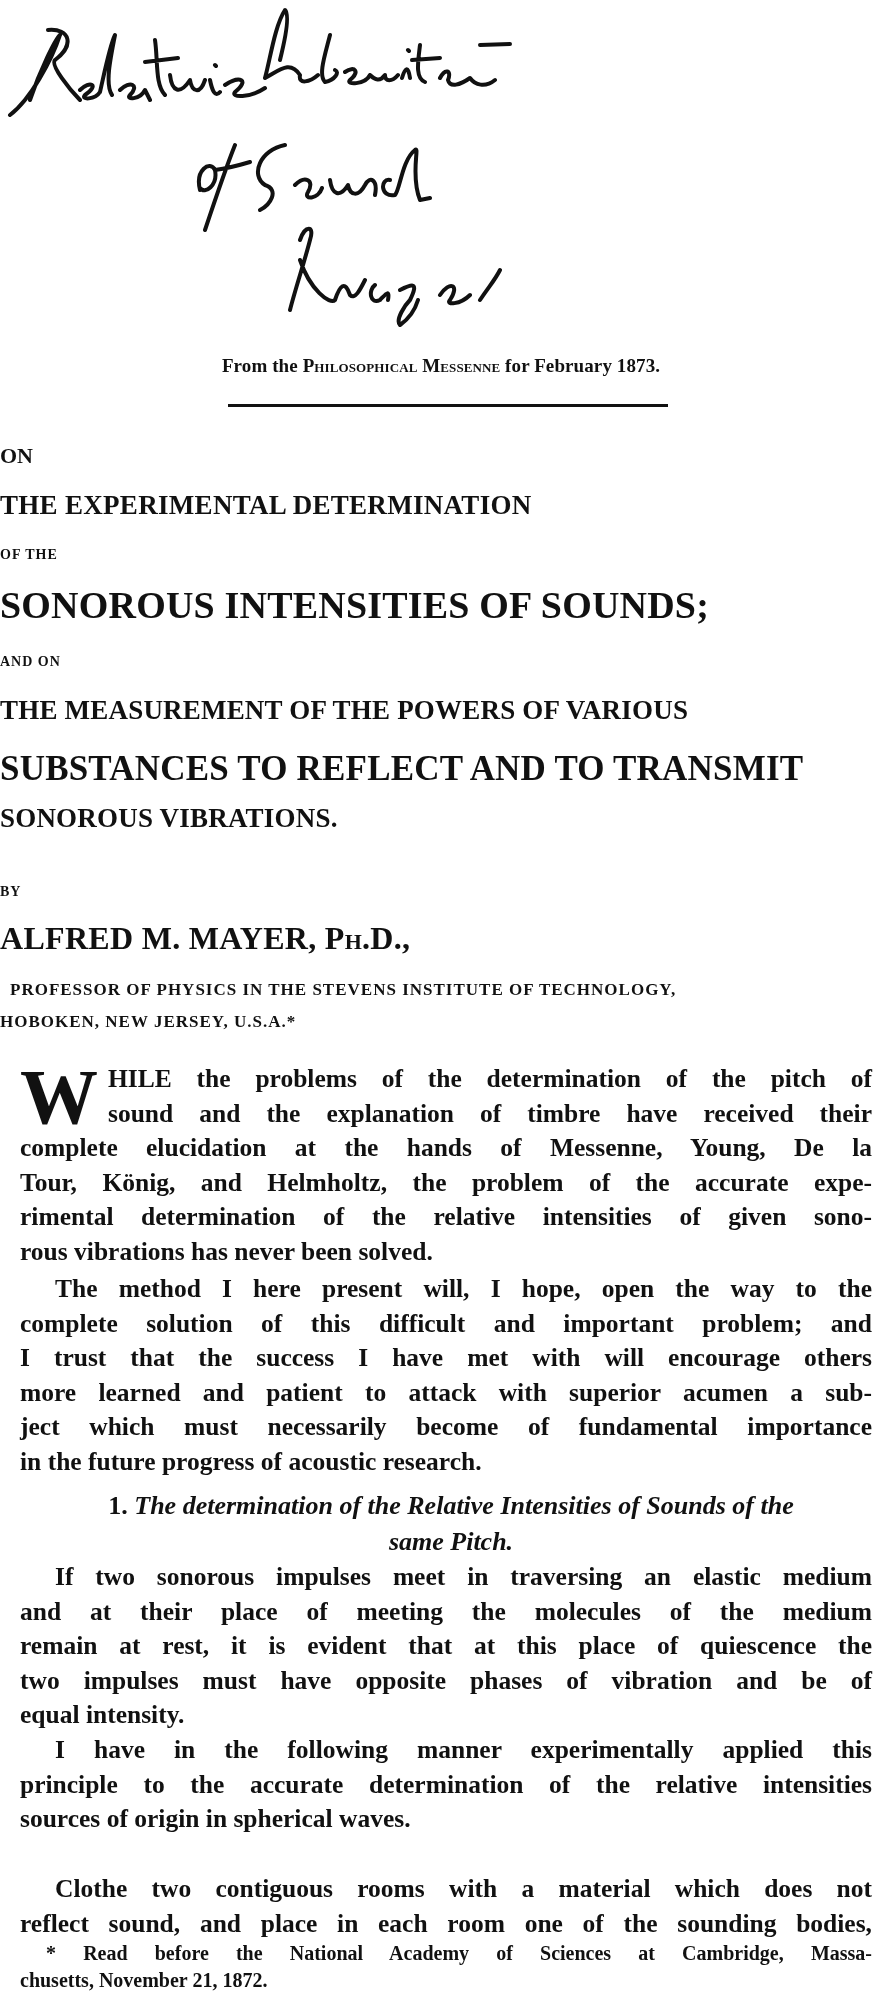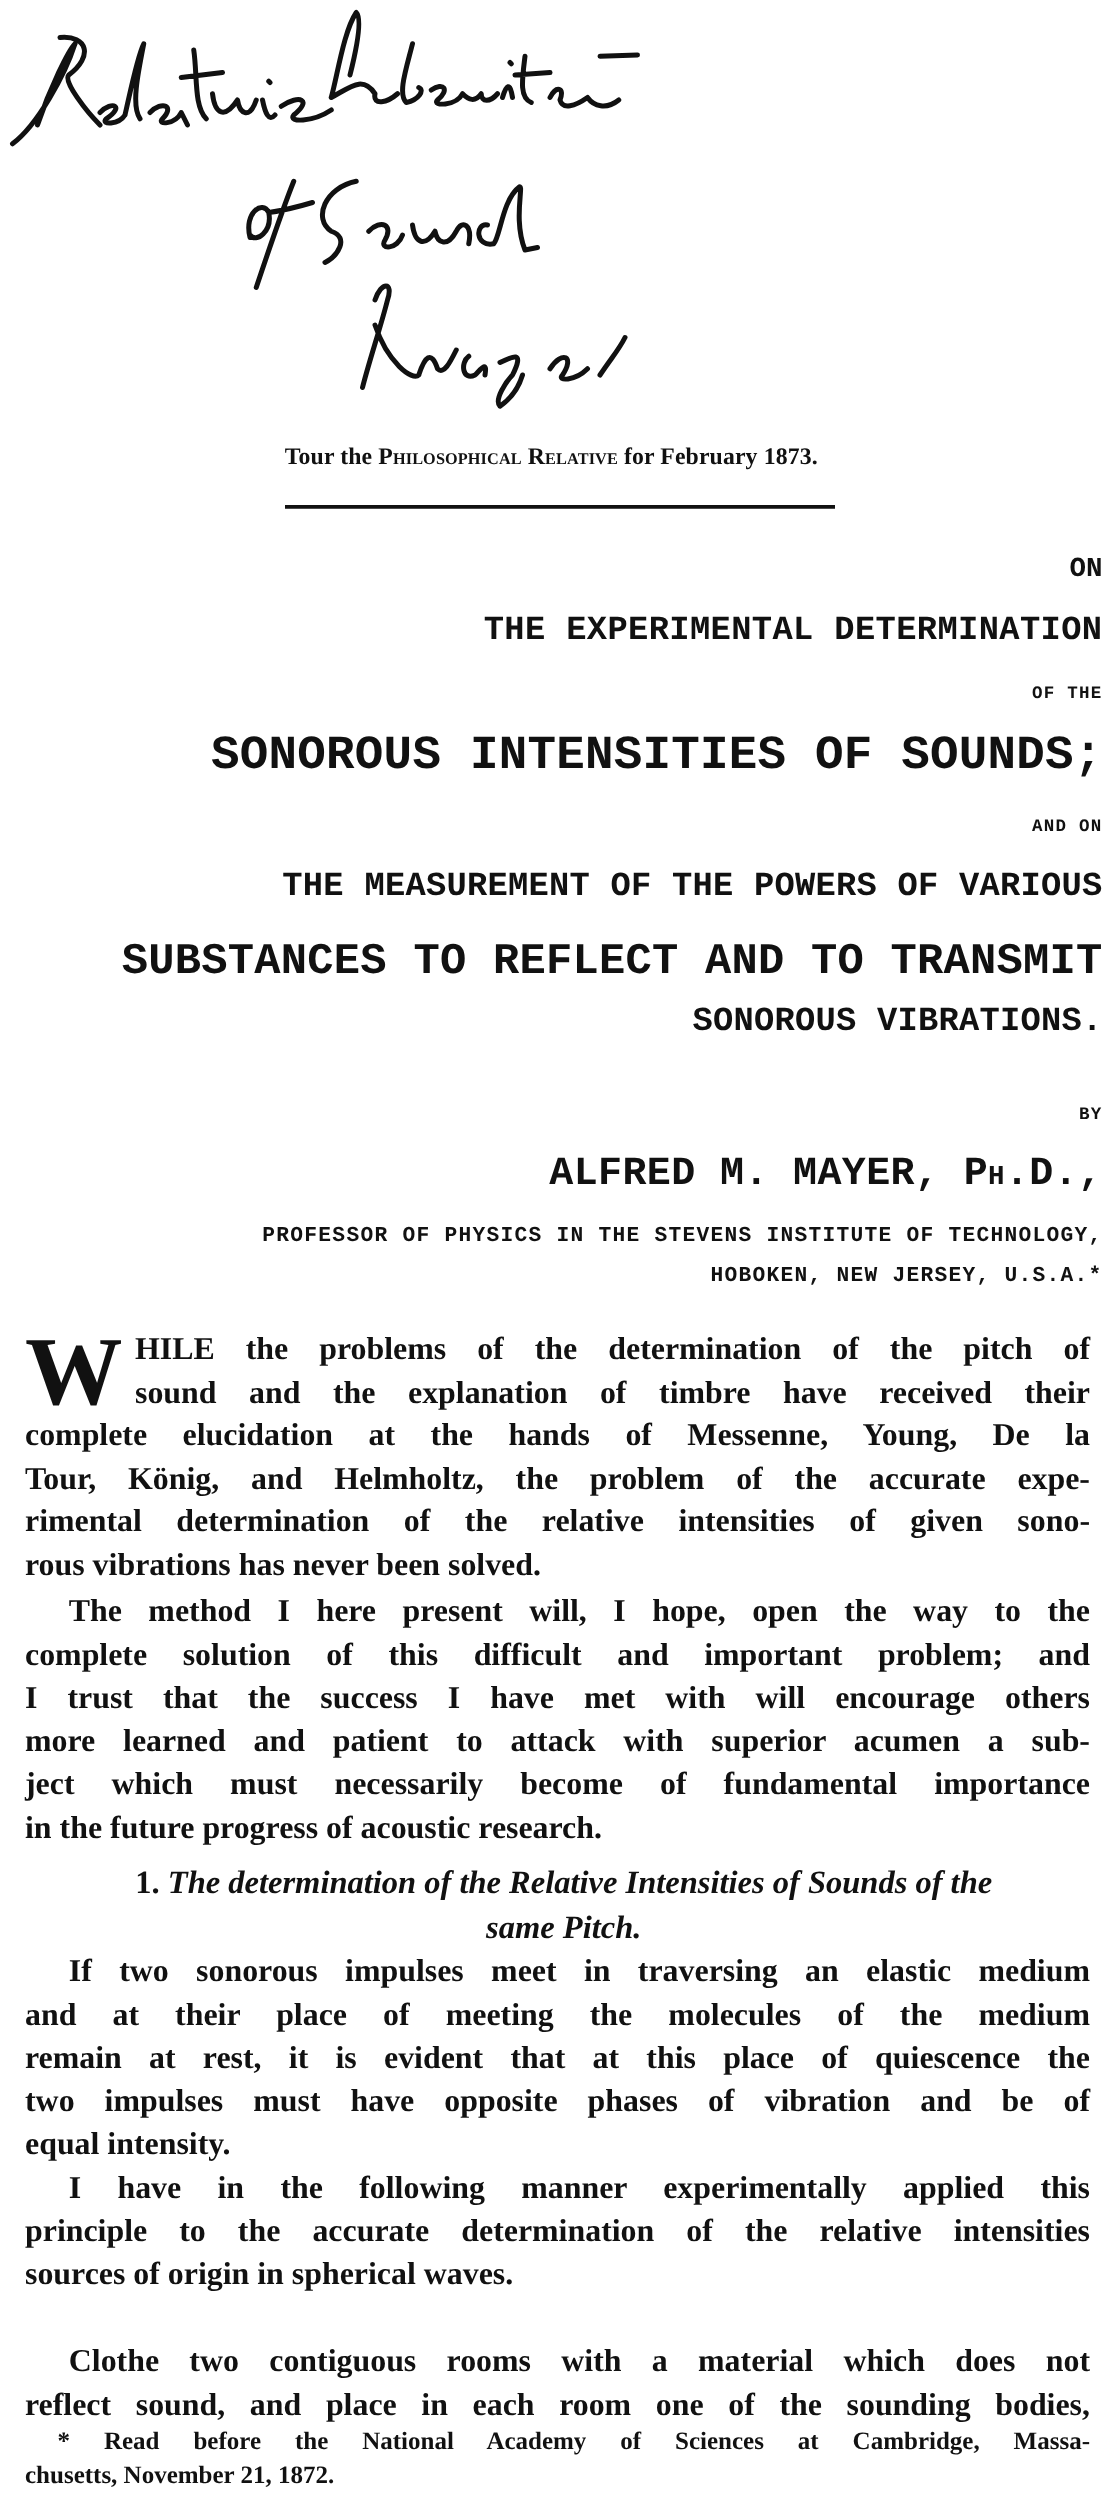--- a/index.html
+++ b/index.html
@@ -15,21 +15,21 @@
 
     .source-line {
       position: absolute; top: 355px; left: 0; width: 882px; text-align: center;
       font-size: 19px; font-weight: bold; letter-spacing: 0.1px;
     }
     .source-line .sc { font-variant: small-caps; }
     .source-rule {
       position: absolute; top: 404px; left: 228px; width: 440px; height: 3px;
       background: #111;
     }
-    .center { position: absolute; left: 0; width: 882px; text-align: right; font-weight: bold; font-family: Liberation Mono, monospace; }
+    .center { position: absolute; left: 0; width: 882px; text-align: left; font-weight: bold; }
     .t-on   { top: 443px; font-size: 22px; }
     .t-l1   { top: 490px; font-size: 27px; letter-spacing: 0.3px; }
     .t-ofthe{ top: 547px; font-size: 14px; letter-spacing: 1px; }
     .t-l2   { top: 583px; font-size: 38px; letter-spacing: 0.2px; }
     .t-andon{ top: 654px; font-size: 14px; letter-spacing: 1px; }
     .t-l3   { top: 695px; font-size: 27px; letter-spacing: 0.2px; }
     .t-l4   { top: 749px; font-size: 35px; letter-spacing: 0.2px; }
     .t-l5   { top: 803px; font-size: 27px; letter-spacing: 0.2px; }
     .t-by   { top: 884px; font-size: 14px; letter-spacing: 1px; }
     .t-author { top: 920px; font-size: 32px; letter-spacing: 0.3px; }
@@ -80,21 +80,21 @@
 
       <path d="M300 240 C305 225 315 225 310 240 C305 260 295 290 290 310 M300 260 C310 290 330 305 335 300 M335 300 C340 285 345 280 350 295 C355 300 360 290 365 280 M375 285 C368 290 370 305 380 300 C385 295 390 288 388 300 M400 290 C410 285 420 280 410 300 C405 305 395 320 400 325 C410 318 415 310 418 300 M440 295 C450 280 460 285 450 300 C445 305 460 305 470 295 M480 300 C490 285 495 280 500 270"></path>
     </g>
   </svg>
   
   
   
 </div>
 
 <div class="source-line">
-  <span>Tour the </span><span class="sc">Philosophical Relative</span><span> for February 1873.</span>
+  <span>From the </span><span class="sc">Philosophical Messenne</span><span> for February 1873.</span>
 </div>
 <div class="source-rule"></div>
 
 <div class="center t-on">ON</div>
 <div class="center t-l1">THE EXPERIMENTAL DETERMINATION</div>
 <div class="center t-ofthe">OF THE</div>
 <div class="center t-l2">SONOROUS INTENSITIES OF SOUNDS;</div>
 <div class="center t-andon">AND ON</div>
 <div class="center t-l3">THE MEASUREMENT OF THE POWERS OF VARIOUS</div>
 <div class="center t-l4">SUBSTANCES TO REFLECT AND TO TRANSMIT</div>

